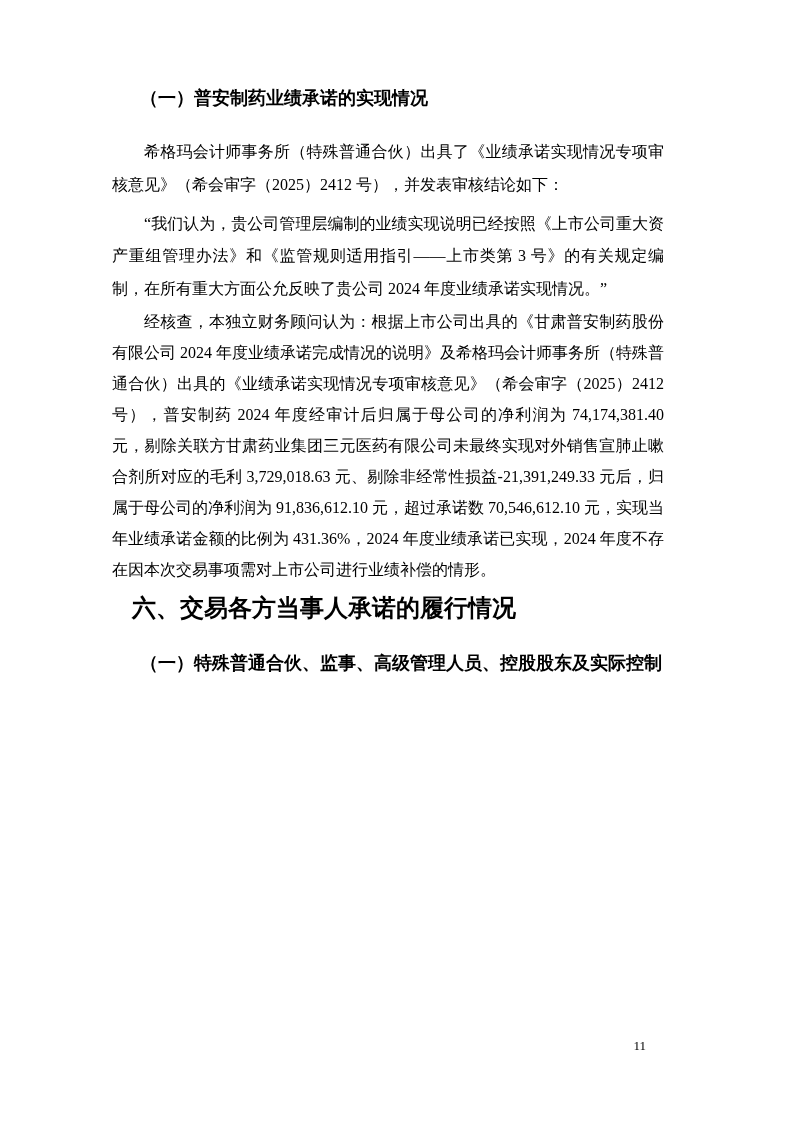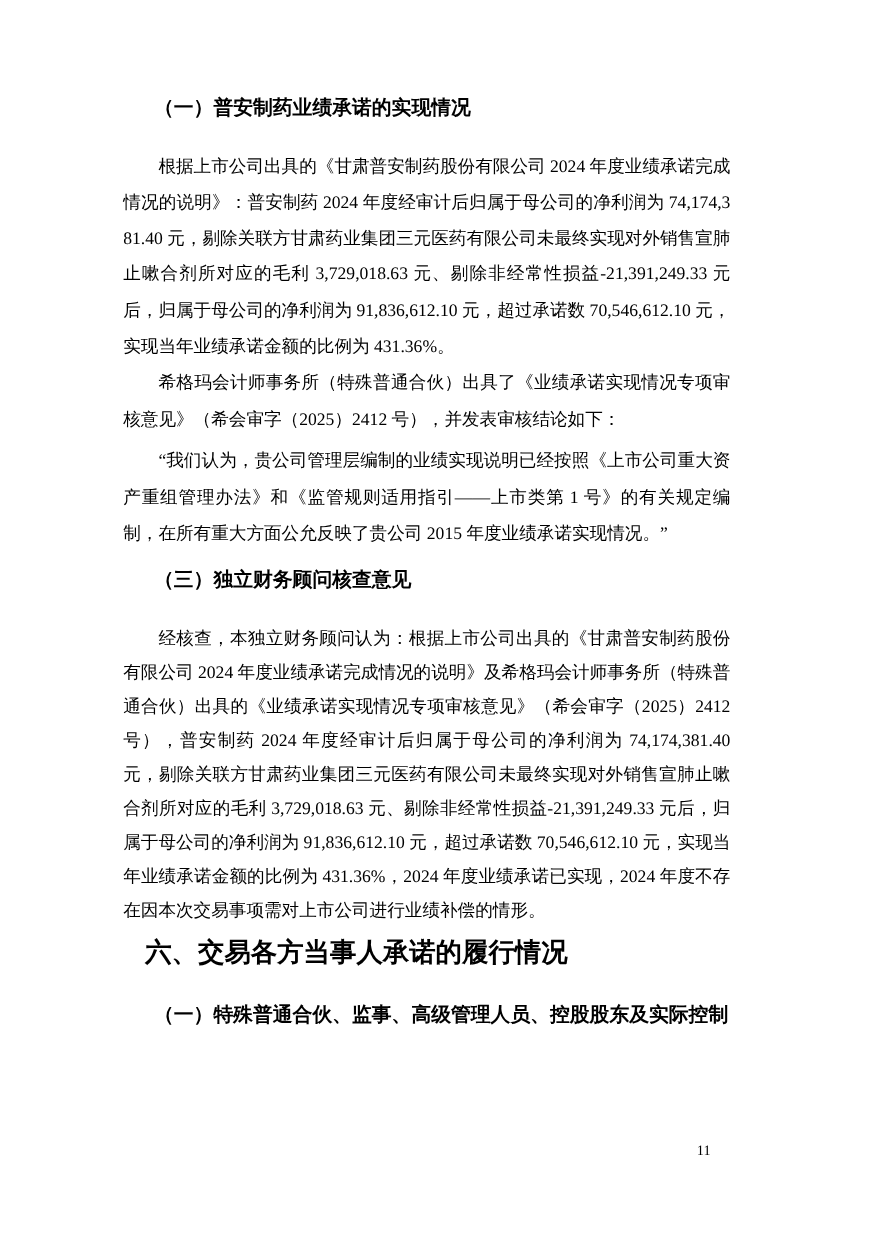--- a/index.html
+++ b/index.html
@@ -63,28 +63,26 @@
     font-family: "Liberation Serif", "DejaVu Serif", serif;
   }
 </style>
 </head>
 <body>
 
 <div class="page">
 
   <h3 class="sub-heading b0">（一）普安制药业绩承诺的实现情况</h3>
 
-  <p class="para b1">根据上市公司出具的《甘肃普安制药股份有限公司 2024 年度业绩承诺完成情况的说明》：普安制药 2024 年度经审计后归属于母公司的净利润为 74,174,381.40 元，剔除关联方甘肃药业集团三元医药有限公司未最终实现对外销售宣肺止嗽合剂所对应的毛利 3,729,018.63 元、剔除非经常性损益-21,391,249.33 元后，归属于母公司的净利润为 91,836,612.10 元，超过承诺数 70,546,612.10 元，实现当年业绩承诺金额的比例为 431.36%。</p>
 
 
   <p class="para b3">希格玛会计师事务所（特殊普通合伙）出具了《业绩承诺实现情况专项审核意见》（希会审字（2025）2412 号），并发表审核结论如下：</p>
 
-  <p class="para b4">“我们认为，贵公司管理层编制的业绩实现说明已经按照《上市公司重大资产重组管理办法》和《监管规则适用指引——上市类第 1 号》的有关规定编制，在所有重大方面公允反映了贵公司 2015 年度业绩承诺实现情况。”</p>
+  <p class="para b4">“我们认为，贵公司管理层编制的业绩实现说明已经按照《上市公司重大资产重组管理办法》和《监管规则适用指引——上市类第 3 号》的有关规定编制，在所有重大方面公允反映了贵公司 2024 年度业绩承诺实现情况。”</p>
 
-  <h3 class="sub-heading b5">（三）独立财务顾问核查意见</h3>
 
   <p class="para para-tight b6">经核查，本独立财务顾问认为：根据上市公司出具的《甘肃普安制药股份有限公司 2024 年度业绩承诺完成情况的说明》及希格玛会计师事务所（特殊普通合伙）出具的《业绩承诺实现情况专项审核意见》（希会审字（2025）2412 号），普安制药 2024 年度经审计后归属于母公司的净利润为 74,174,381.40 元，剔除关联方甘肃药业集团三元医药有限公司未最终实现对外销售宣肺止嗽合剂所对应的毛利 3,729,018.63 元、剔除非经常性损益-21,391,249.33 元后，归属于母公司的净利润为 91,836,612.10 元，超过承诺数 70,546,612.10 元，实现当年业绩承诺金额的比例为 431.36%，2024 年度业绩承诺已实现，2024 年度不存在因本次交易事项需对上市公司进行业绩补偿的情形。</p>
 
   <h2 class="chapter-heading b7">六、交易各方当事人承诺的履行情况</h2>
 
   <h3 class="sub-heading b8">（一）特殊普通合伙、监事、高级管理人员、控股股东及实际控制</h3>
 
   <div class="page-number">11</div>
 
 </div>

